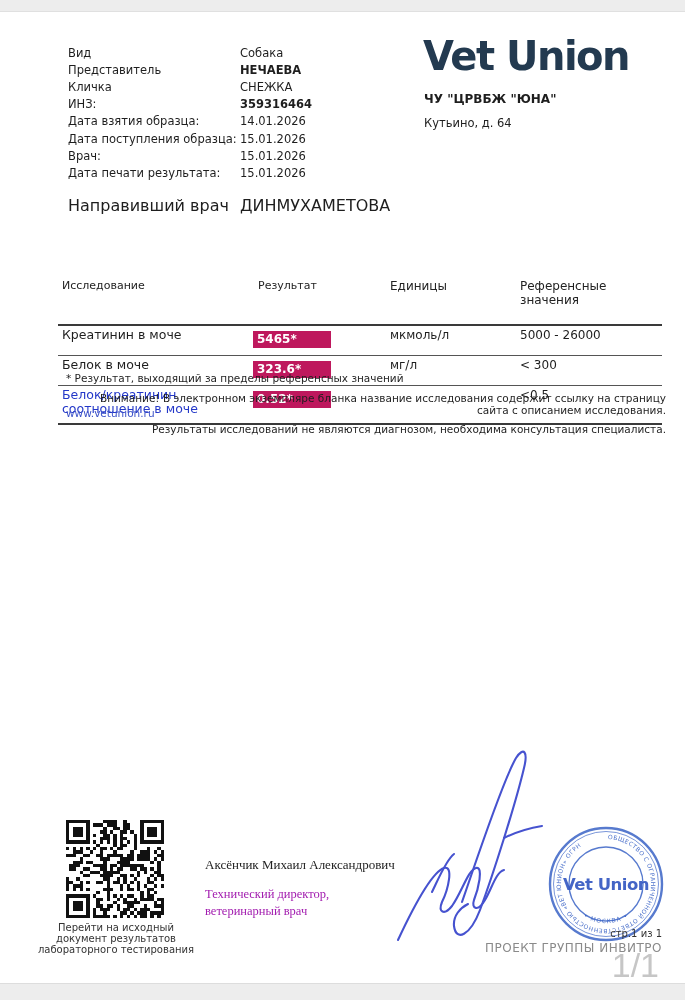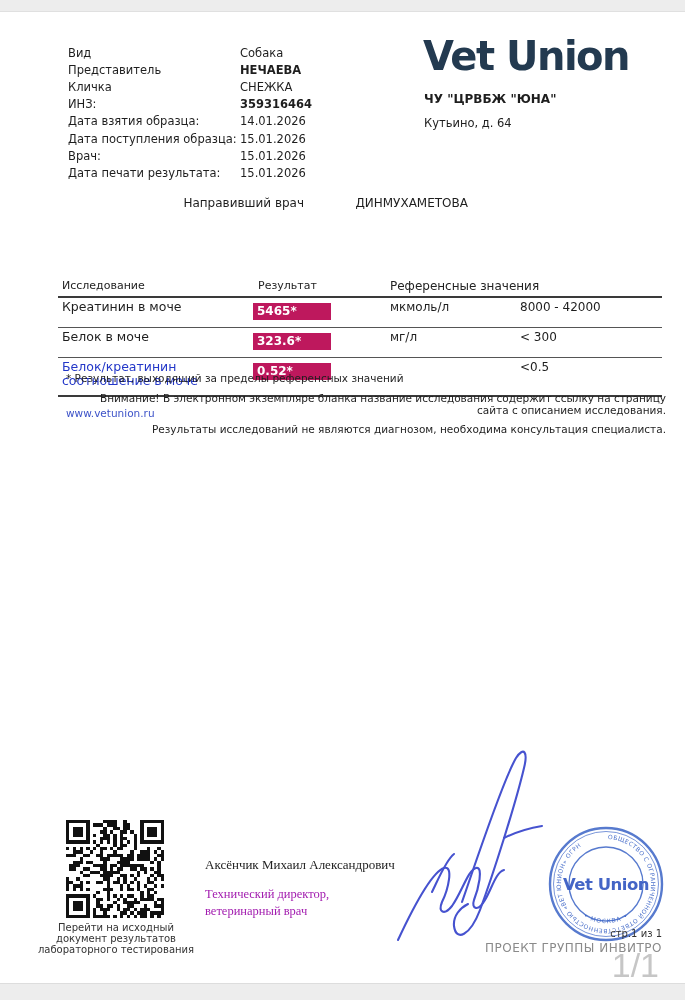--- a/index.html
+++ b/index.html
@@ -14,35 +14,35 @@
   .gutter { position:absolute; left:0; width:685px; background:#ededed; }
   .gutter-top { top:0; height:12px; border-bottom:1px solid #e0e0e0; }
   .gutter-bottom { bottom:0; height:17px; border-top:1px solid #ddd; }
 
   
   .patient { position:absolute; left:68px; top:44px; width:330px; font-size:11.5px; }
   .patient-row { display:flex; height:17.2px; align-items:center; }
   .patient-row .lbl { width:172px; color:#1e1e1e; }
   .patient-row .val { color:#1e1e1e; }
   .bold { font-weight:bold; }
-  .referrer-row { position:absolute; left:68px; top:196px; width:400px; display:flex; font-size:12px;justify-content:flex-end; }
+  .referrer-row { position:absolute; left:68px; top:196px; width:400px; display:flex; font-size:16px; }
   .referrer-row .lbl { width:172px; }
 
   
   .logo {
     position:absolute; left:423px; top:33px;
     font-size:40px; font-weight:800; letter-spacing:-1.5px;
     color:#233a50; font-family:"DejaVu Sans","Liberation Sans",sans-serif;
   }
   .clinic-name { position:absolute; left:424px; top:92px; font-size:12px; font-weight:bold; }
   .clinic-addr { position:absolute; left:424px; top:116px; font-size:11.5px; }
 
   
   .rtable { position:absolute; left:58px; top:279px; width:604px; }
-  .thead { display:flex; font-size:11px; color:#222; padding-bottom:3px; border-bottom:2px solid #3a3a3a; }
+  .thead { display:flex; font-size:11px; color:#222; padding-bottom:17px; border-bottom:2px solid #3a3a3a; }
   .trow { display:flex; border-bottom:1px solid #555; padding:2px 0 7px 0; }
   .trow.last { border-bottom:2px solid #3a3a3a; }
   .c-name { width:195px; padding-left:4px; font-size:12.5px; line-height:14px; }
   .c-res  { width:137px; }
   .c-units{ width:130px; font-size:12px; }
   .c-ref  { flex:1; font-size:12px; }
   .thead .c-name { font-size:11px; }
   .thead .c-res { padding-left:5px; }
   .res-box {
     display:inline-block; width:78px; height:17px; line-height:17px;
@@ -123,27 +123,28 @@
 </div>
 
 <div class="logo">Vet Union</div>
 <div class="clinic-name">ЧУ "ЦРВБЖ "ЮНА"</div>
 <div class="clinic-addr">Кутьино, д. 64</div>
 
 <div class="rtable">
   <div class="thead">
     <span class="c-name">Исследование</span>
     <span class="c-res">Результат</span>
+    <span class="c-units">Единицы</span>
     <span class="c-ref">Референсные значения</span>
   </div>
   <div class="trow">
     <span class="c-name">Креатинин в моче</span>
     <span class="c-res"><span class="res-box">5465*</span></span>
     <span class="c-units">мкмоль/л</span>
-    <span class="c-ref">8000 - 42000</span>
+    <span class="c-ref">5000 - 26000</span>
   </div>
   <div class="trow">
     <span class="c-name">Белок в моче</span>
     <span class="c-res"><span class="res-box">323.6*</span></span>
     <span class="c-units">мг/л</span>
     <span class="c-ref">&lt; 300</span>
   </div>
   <div class="trow last">
     <span class="c-name test-link">Белок/креатинин соотношение в моче</span>
     <span class="c-res"><span class="res-box">0.52*</span></span>

